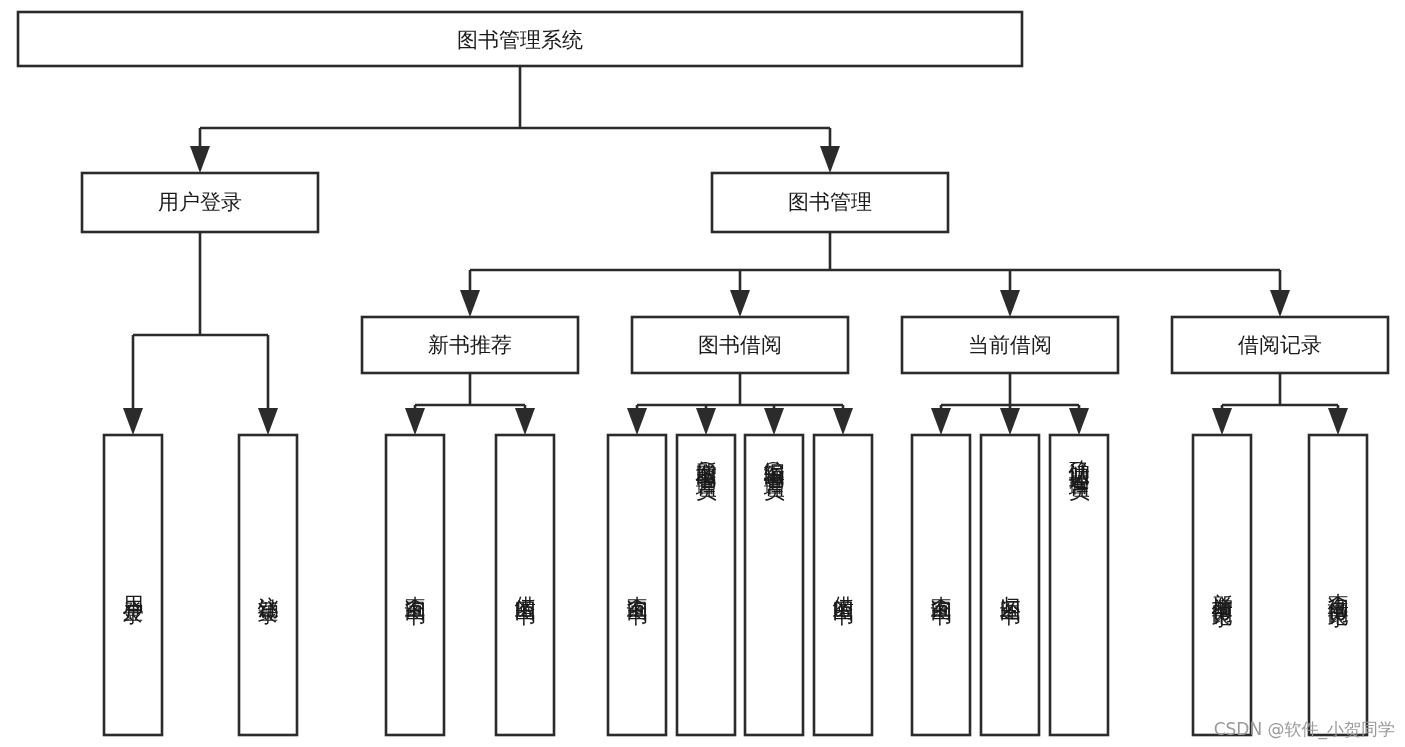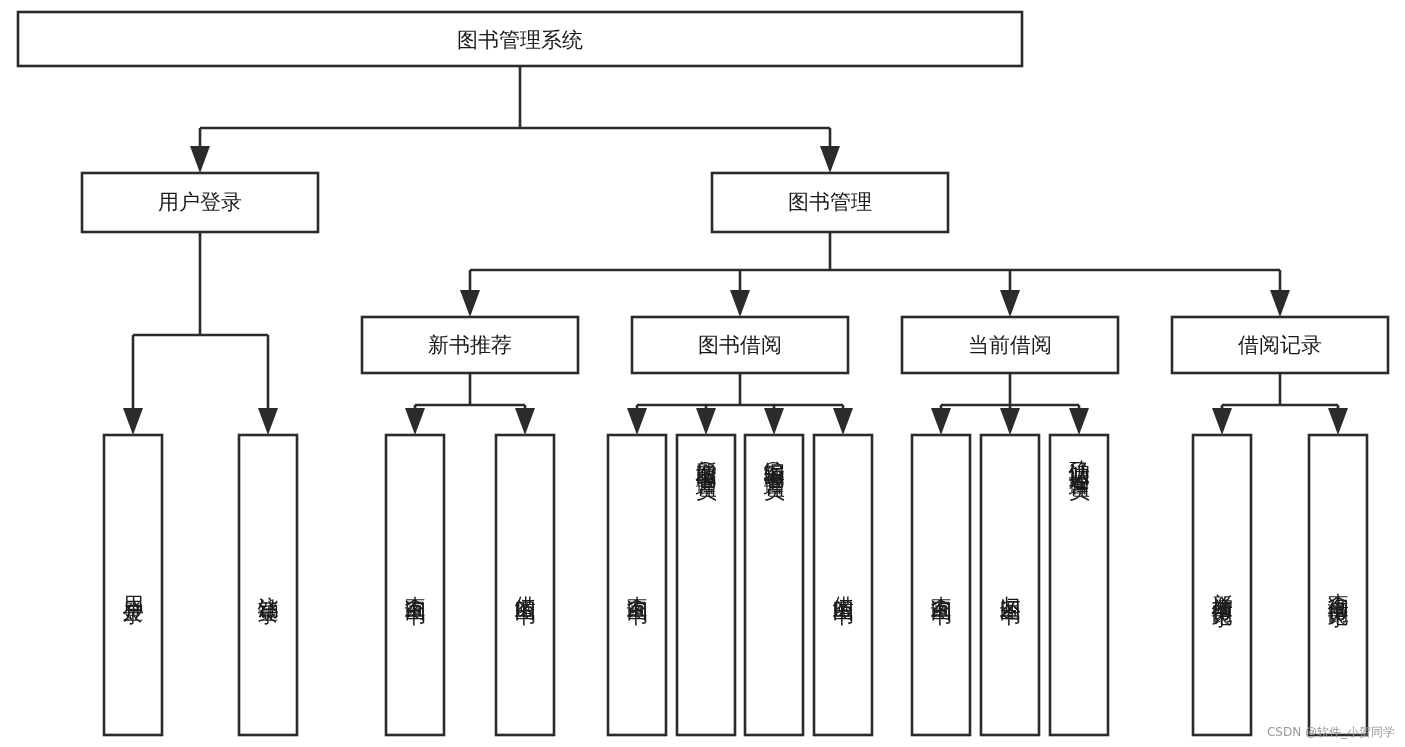--- a/index.html
+++ b/index.html
@@ -65,21 +65,21 @@
     line-height: 1.08;
     color: #1a1a1a;
     letter-spacing: 3px;
     white-space: nowrap;
   }
   .watermark {
     position: absolute;
     right: 10px;
     bottom: 6px;
     font-family: "DejaVu Sans", "Liberation Sans", sans-serif;
-    font-size: 12px;
+    font-size: 17px;
     color: #9a9a9a;
     white-space: nowrap;
     pointer-events: none;
   }
 </style>
 </head>
 <body>
 
 <div id="diagram-root">
 

